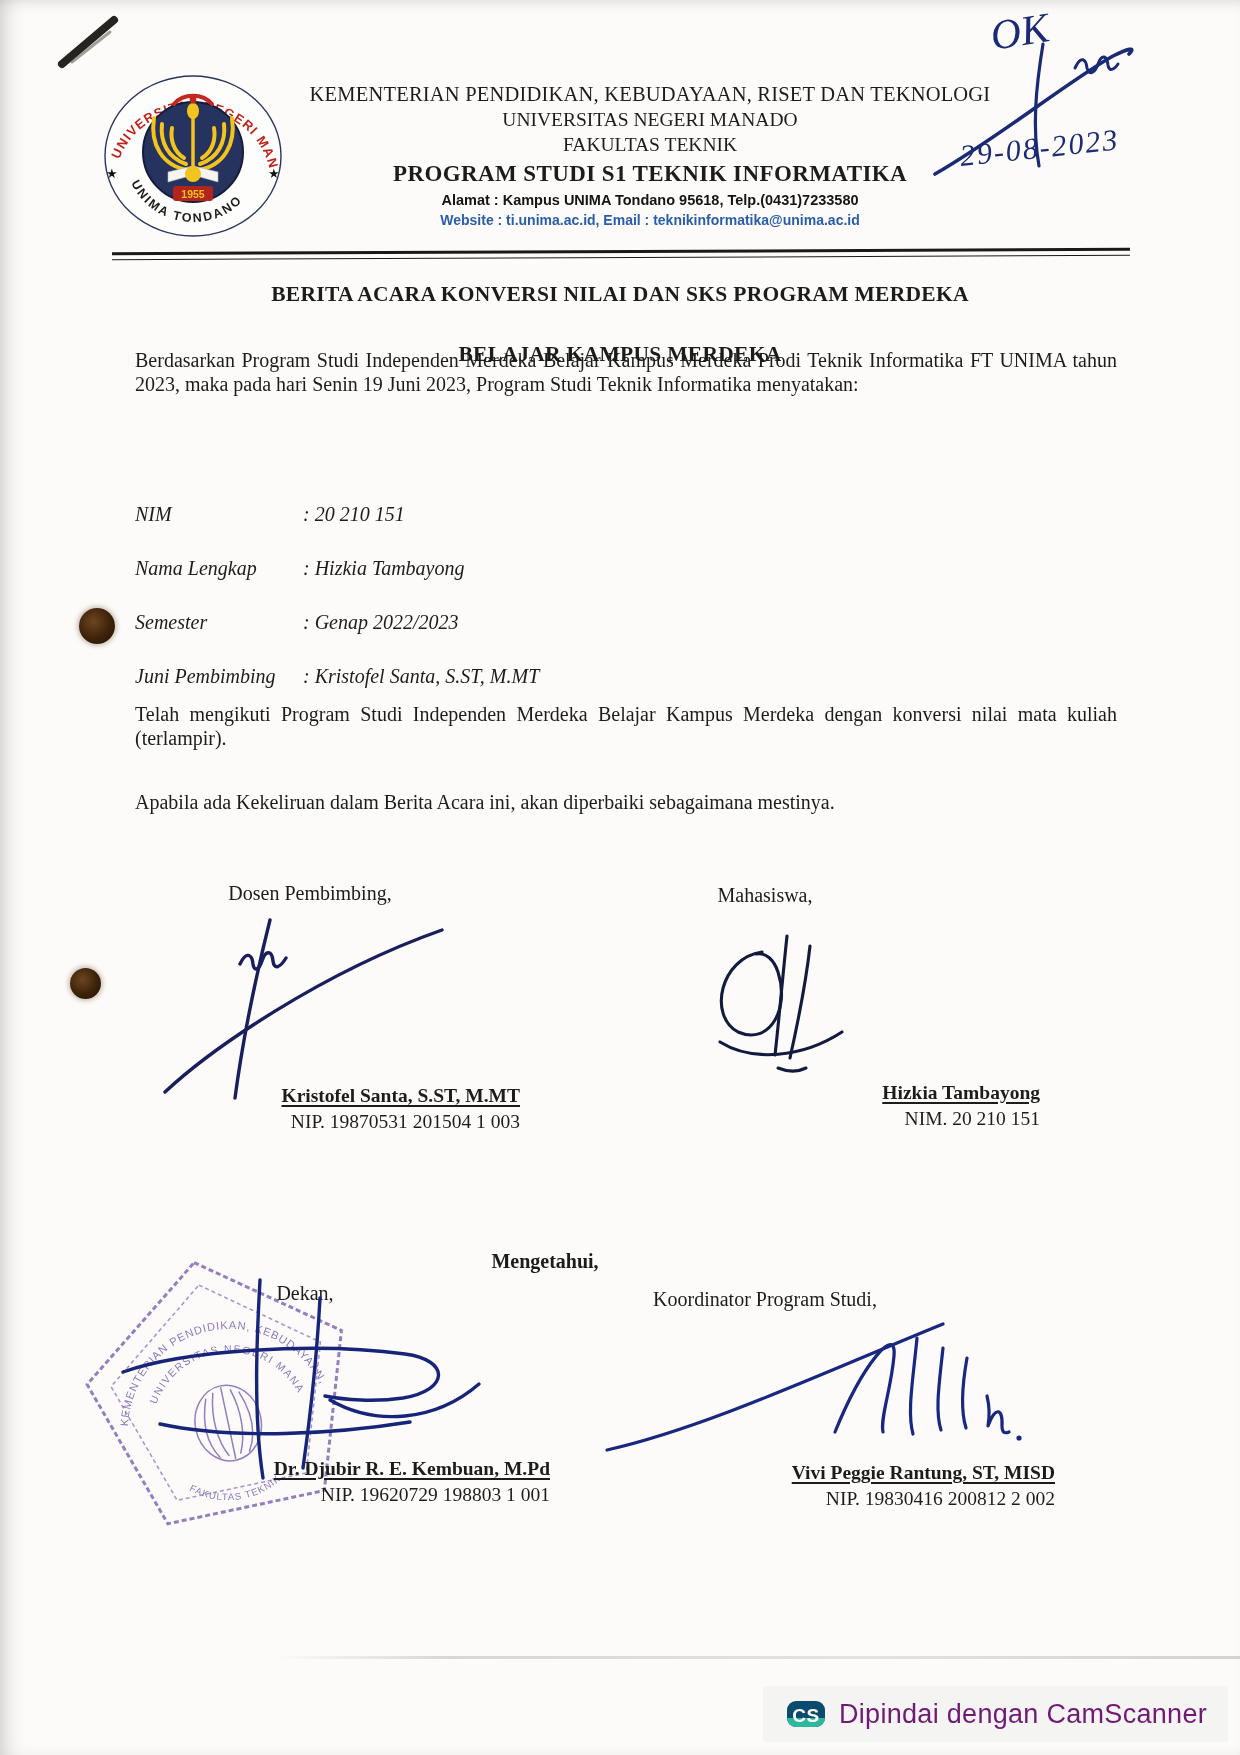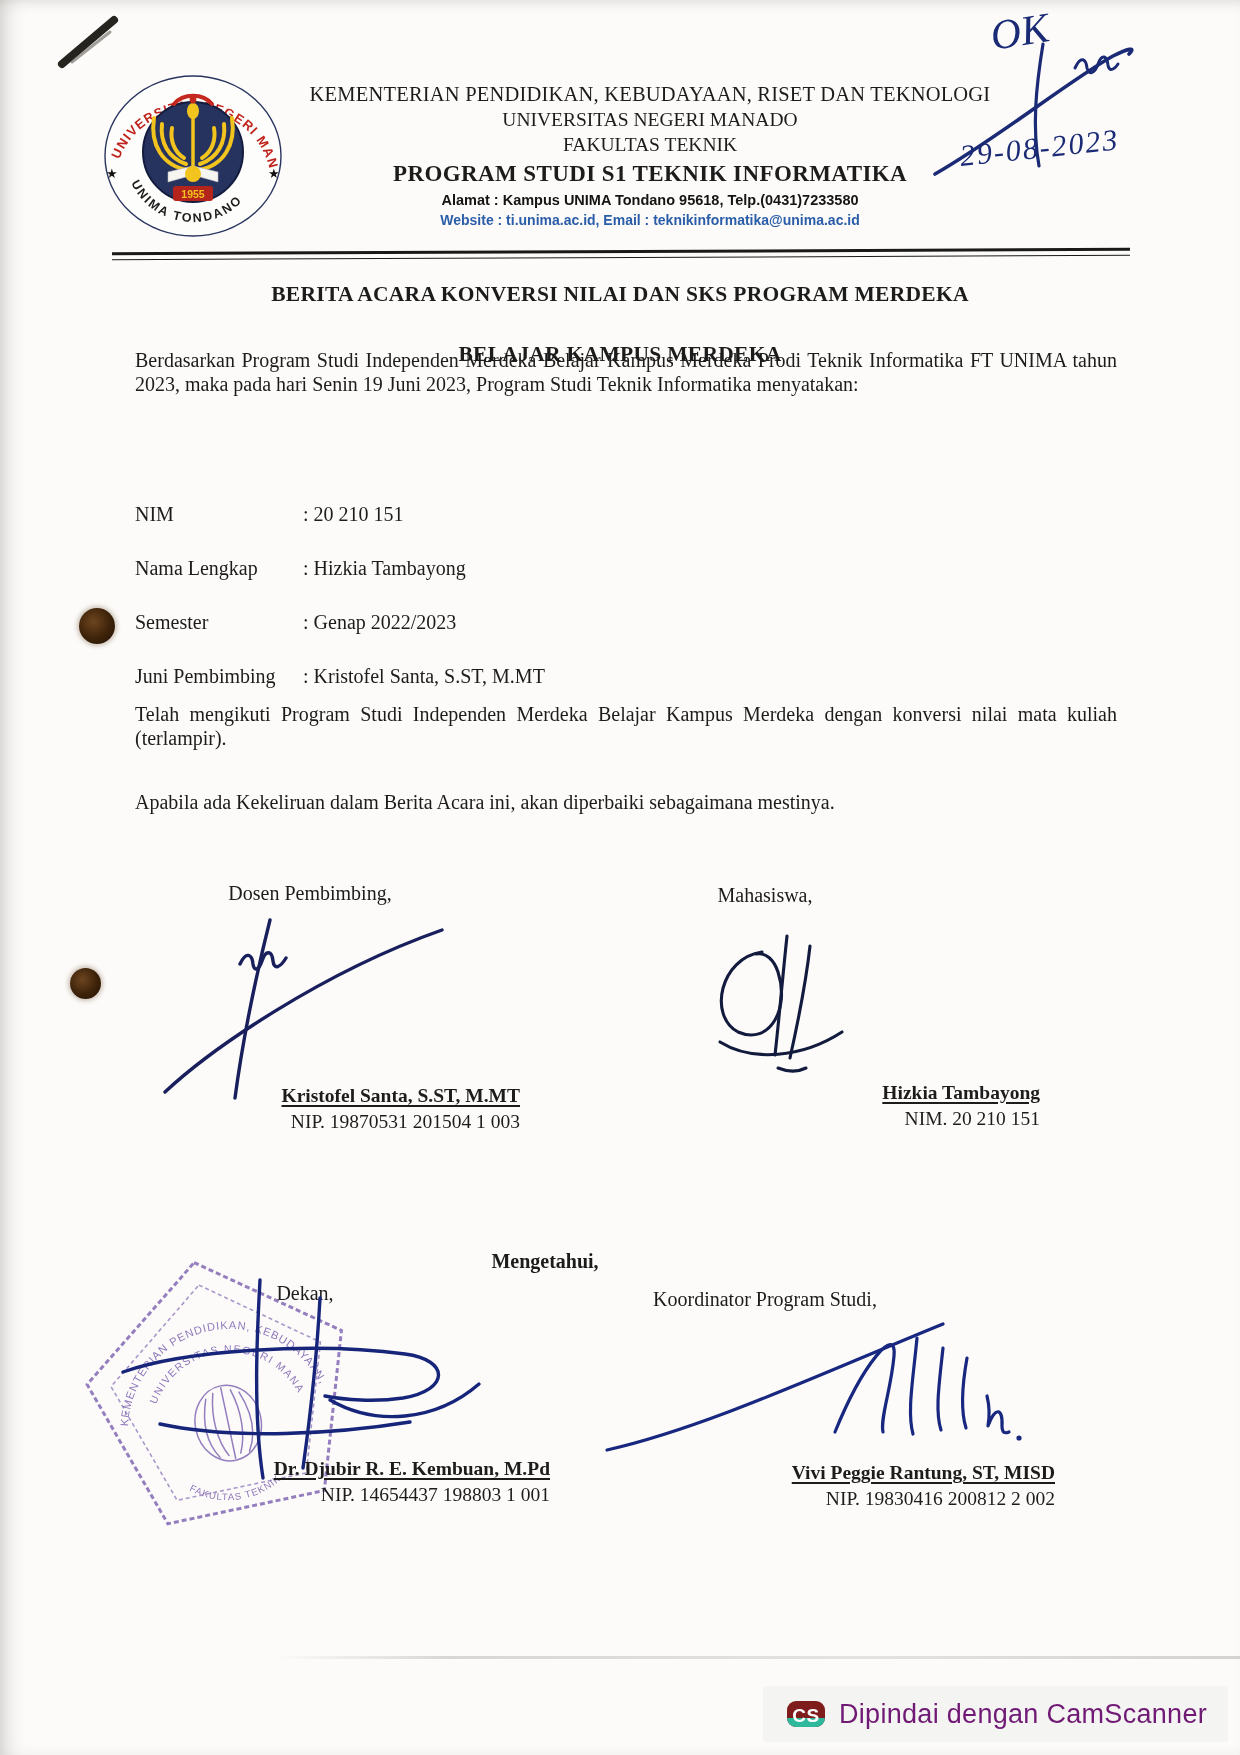--- a/index.html
+++ b/index.html
@@ -21,21 +21,21 @@
   .rule{left:112px;right:110px;top:250px;height:4px;border-top:3.5px solid #1a1a1a;border-bottom:1.5px solid #1a1a1a;transform:rotate(-.25deg);}
   
   .title{left:0;width:1240px;top:276px;text-align:center;font-weight:bold;font-size:21.5px;letter-spacing:.3px;line-height:36px;}
   .title .t2{margin-top:24px;}
   
   .para{left:135px;width:982px;font-size:20px;line-height:24px;text-align:justify;}
   .p1{top:348px;}
   .p2{top:702px;}
   .p3{top:790px;text-align:left;}
   .fields{left:135px;top:503px;width:900px;font-size:20px;}
-  .frow{display:flex;height:54px;align-items:flex-start;}
+  .frow{display:flex;height:54px;align-items:flex-start;font-style:italic;}
   .flabel{width:168px;flex:0 0 168px;}
   .fvalue{flex:1;}
   
   .role{font-size:20px;text-align:center;}
   .sup-role{left:150px;top:882px;width:320px;}
   .stu-role{left:600px;top:884px;width:330px;}
   .sigline{ text-align:right;}
   .sig-name{font-weight:bold;font-size:19.5px;text-decoration:underline;text-decoration-thickness:2px;text-underline-offset:3px;}
   .sig-id{font-size:19.5px;margin-top:4px;}
   .sup-name{left:140px;top:1085px;width:380px;}
@@ -45,21 +45,21 @@
   .coor-role{left:600px;top:1288px;width:330px;}
   .dean-name{left:130px;top:1458px;width:420px;}
   .coor-name{left:645px;top:1462px;width:410px;}
   
   .hole{border-radius:50%;background:radial-gradient(circle at 40% 38%,#6d4520 0%,#3c2209 55%,#241102 100%);box-shadow:0 0 4px 2px rgba(120,90,60,.35);}
   .hole1{left:79px;top:608px;width:36px;height:36px;}
   .hole2{left:70px;top:968px;width:31px;height:31px;}
   .bottom-smudge{left:275px;right:0;top:1656px;height:3px;background:linear-gradient(90deg,rgba(90,90,88,0) 0%,rgba(90,90,88,.45) 18%,rgba(90,90,88,.3) 60%,rgba(90,90,88,.5) 100%);opacity:.5;}
   
   .cs-bar{left:763px;top:1686px;width:465px;height:56px;background:#f4f4f2;border-radius:4px;display:flex;align-items:center;gap:14px;padding-left:24px;box-sizing:border-box;font-family:"Liberation Sans",sans-serif;}
-  .cs-icon{width:38px;height:26px;border-radius:9px;background:#7f1d1d;position:relative;overflow:hidden;flex:0 0 38px;}
+  .cs-icon{width:38px;height:26px;border-radius:9px;background:#0c4a6e;position:relative;overflow:hidden;flex:0 0 38px;}
   .cs-icon .teal{position:absolute;left:0;right:0;bottom:0;height:9px;background:#2eb89c;}
   .cs-icon .cs-txt{position:absolute;left:0;right:0;top:4px;text-align:center;color:#fff;font-weight:bold;font-size:19px;letter-spacing:.5px;}
   .cs-label{font-size:27px;color:#701a75;letter-spacing:.3px;}
   svg{display:block;}
   .ink{stroke-linecap:round;stroke-linejoin:round;fill:none;}
 </style>
 </head>
 <body>
 
 <div class="page">
@@ -238,21 +238,21 @@
       <path d="M322,30 C318,72 312,104 318,126"></path>
       <path d="M348,40 C344,77 340,104 346,122"></path>
       <path d="M372,50 c-5,28 -6,54 -1,70"></path>
       <path d="M392,88 c3,12 2,24 1,30 c7,-20 15,-18 14,0 c0,6 2,8 7,6"></path>
     </g>
     <circle cx="424" cy="130" r="2.6" fill="#18277f"></circle>
   </svg>
 
   <div class="abs sigline dean-name">
     <div class="sig-name">Dr. Djubir R. E. Kembuan, M.Pd</div>
-    <div class="sig-id">NIP. 14654437 198803 1 001</div>
+    <div class="sig-id">NIP. 19620729 198803 1 001</div>
   </div>
   <div class="abs sigline coor-name">
     <div class="sig-name">Vivi Peggie Rantung, ST, MISD</div>
     <div class="sig-id">NIP. 19830416 200812 2 002</div>
   </div>
 
   <div class="abs hole hole1"></div>
   <div class="abs hole hole2"></div>
   <div class="abs bottom-smudge"></div>
 

